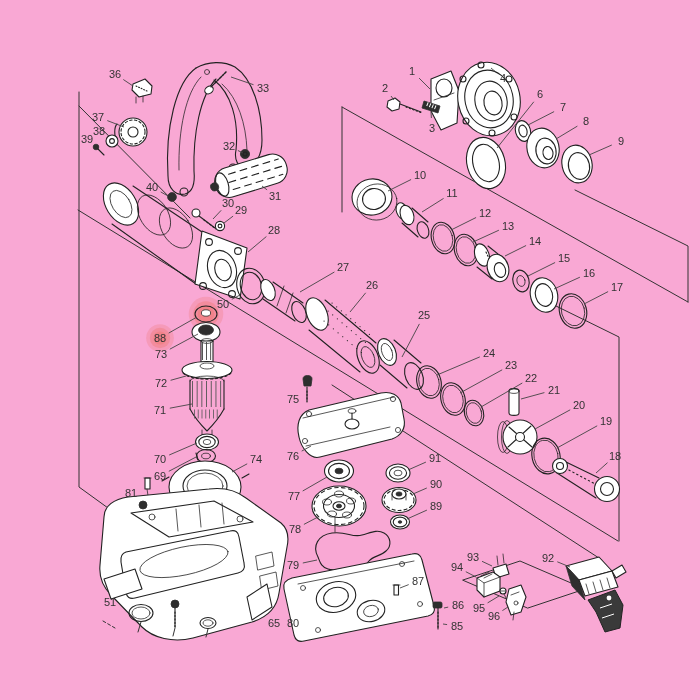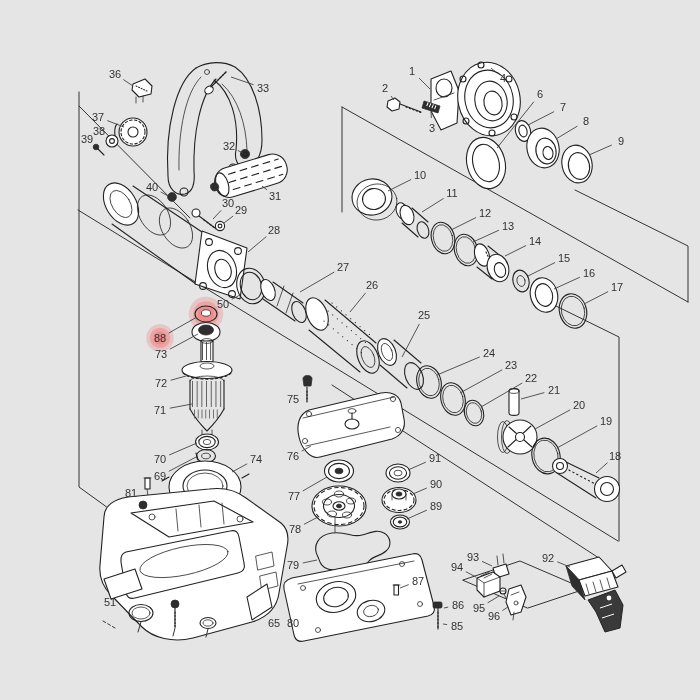--- a/index.html
+++ b/index.html
@@ -1,16 +1,16 @@
 <!DOCTYPE html>
 <html><head>
 <meta charset="utf-8">
 <style>
   html,body{margin:0;padding:0;background:#fff;}
-  #stage{position:relative;width:700px;height:700px;background:#e5e5e5;overflow:hidden;
+  #stage{position:relative;width:700px;height:700px;background:#f9a8d4;overflow:hidden;
          font-family:"Liberation Sans",sans-serif;}
   .ln{fill:none;stroke:#222;stroke-width:1.1;stroke-linecap:round;stroke-linejoin:round}
   .fw{fill:#fff;stroke:#222;stroke-width:1.1;stroke-linejoin:round}
   .fd{fill:#2e2e2e;stroke:#2e2e2e;stroke-width:.8;stroke-linejoin:round}
   .tn{stroke-width:.75}
   .cl{fill:none;stroke:#333;stroke-width:1;stroke-linecap:round}
   .leader{stroke:#444;stroke-width:.9;fill:none}
   .plabel{font:11px "Liberation Sans",sans-serif;fill:#333}
 </style>
 </head>

